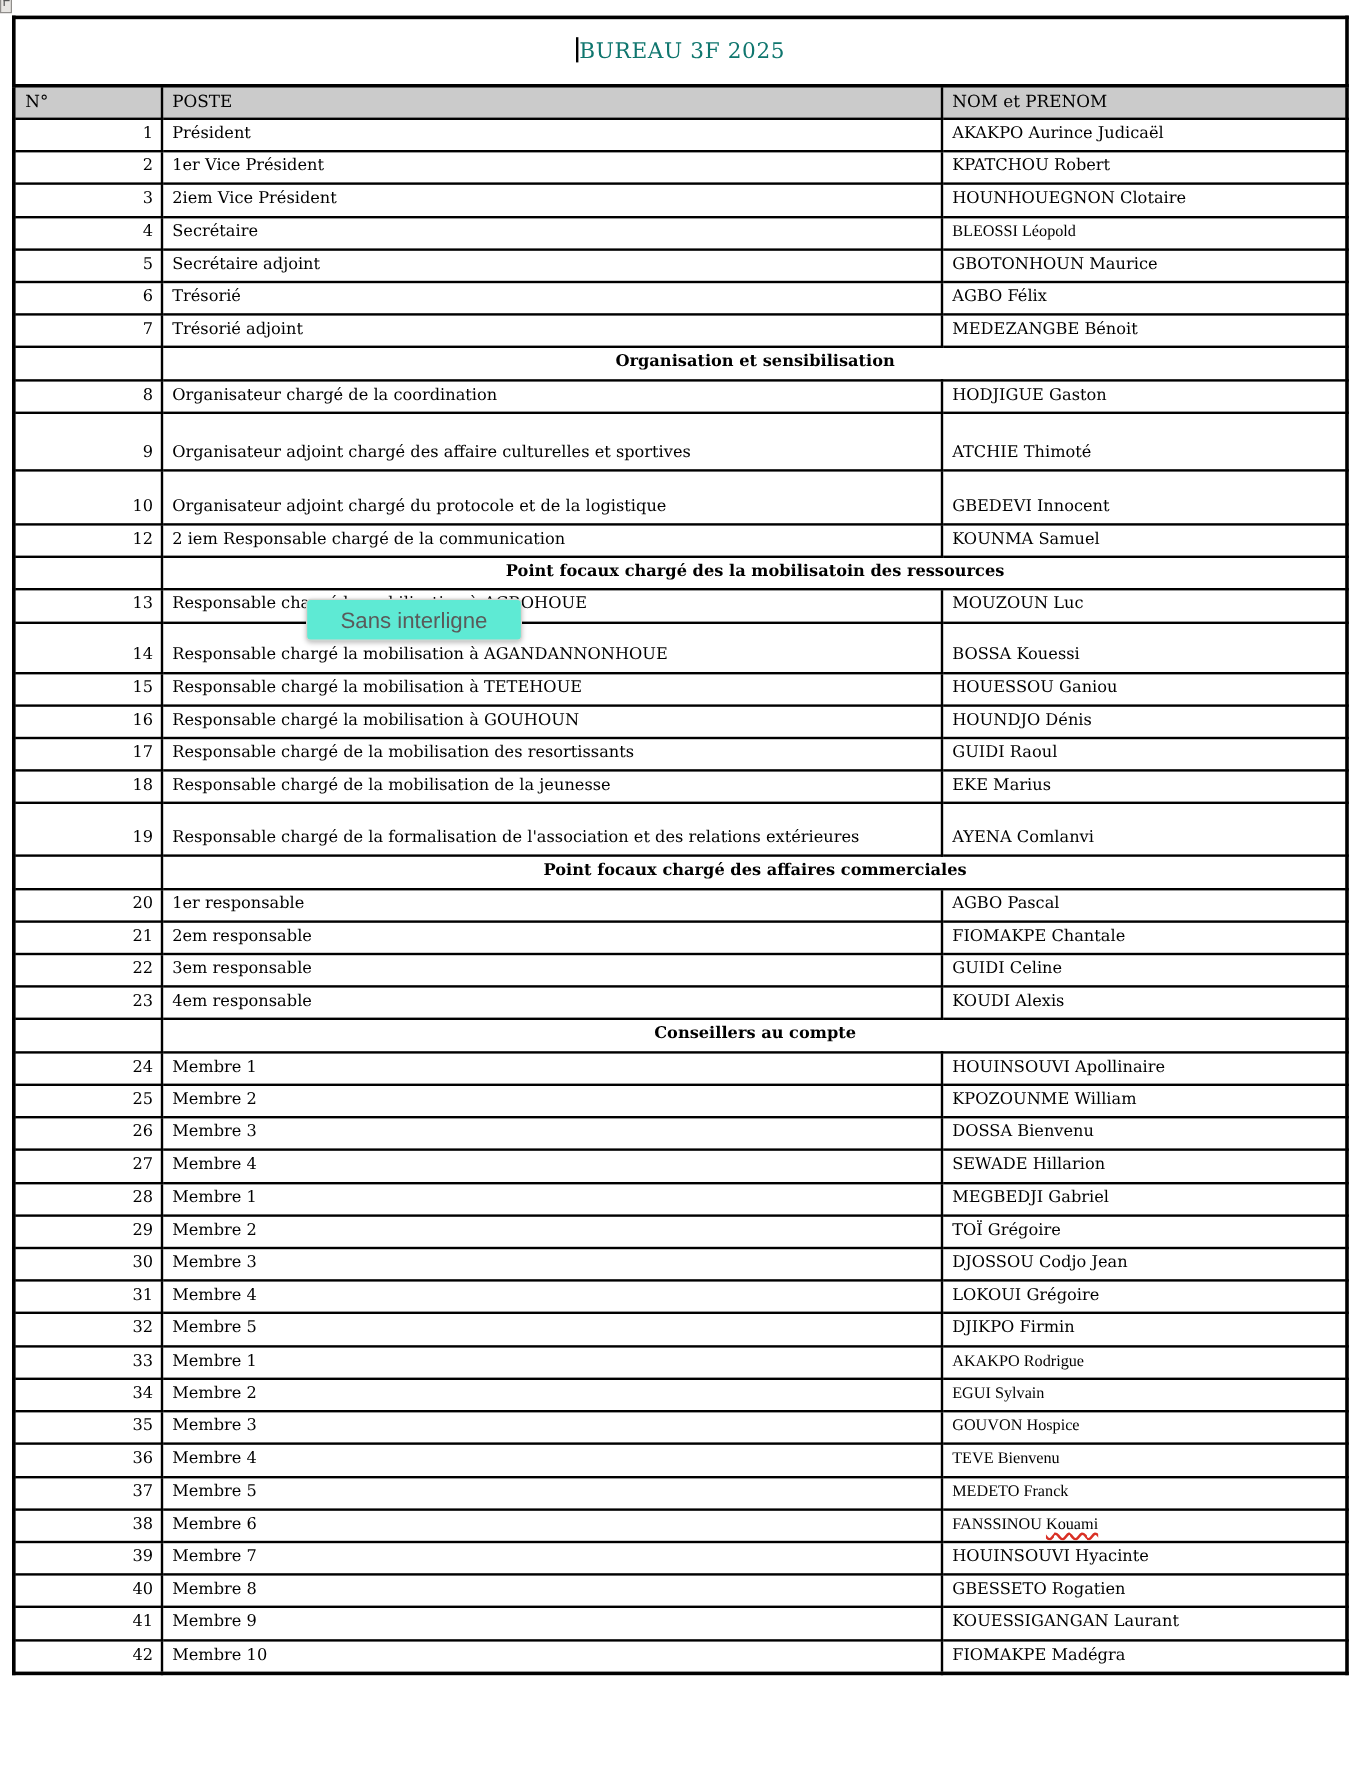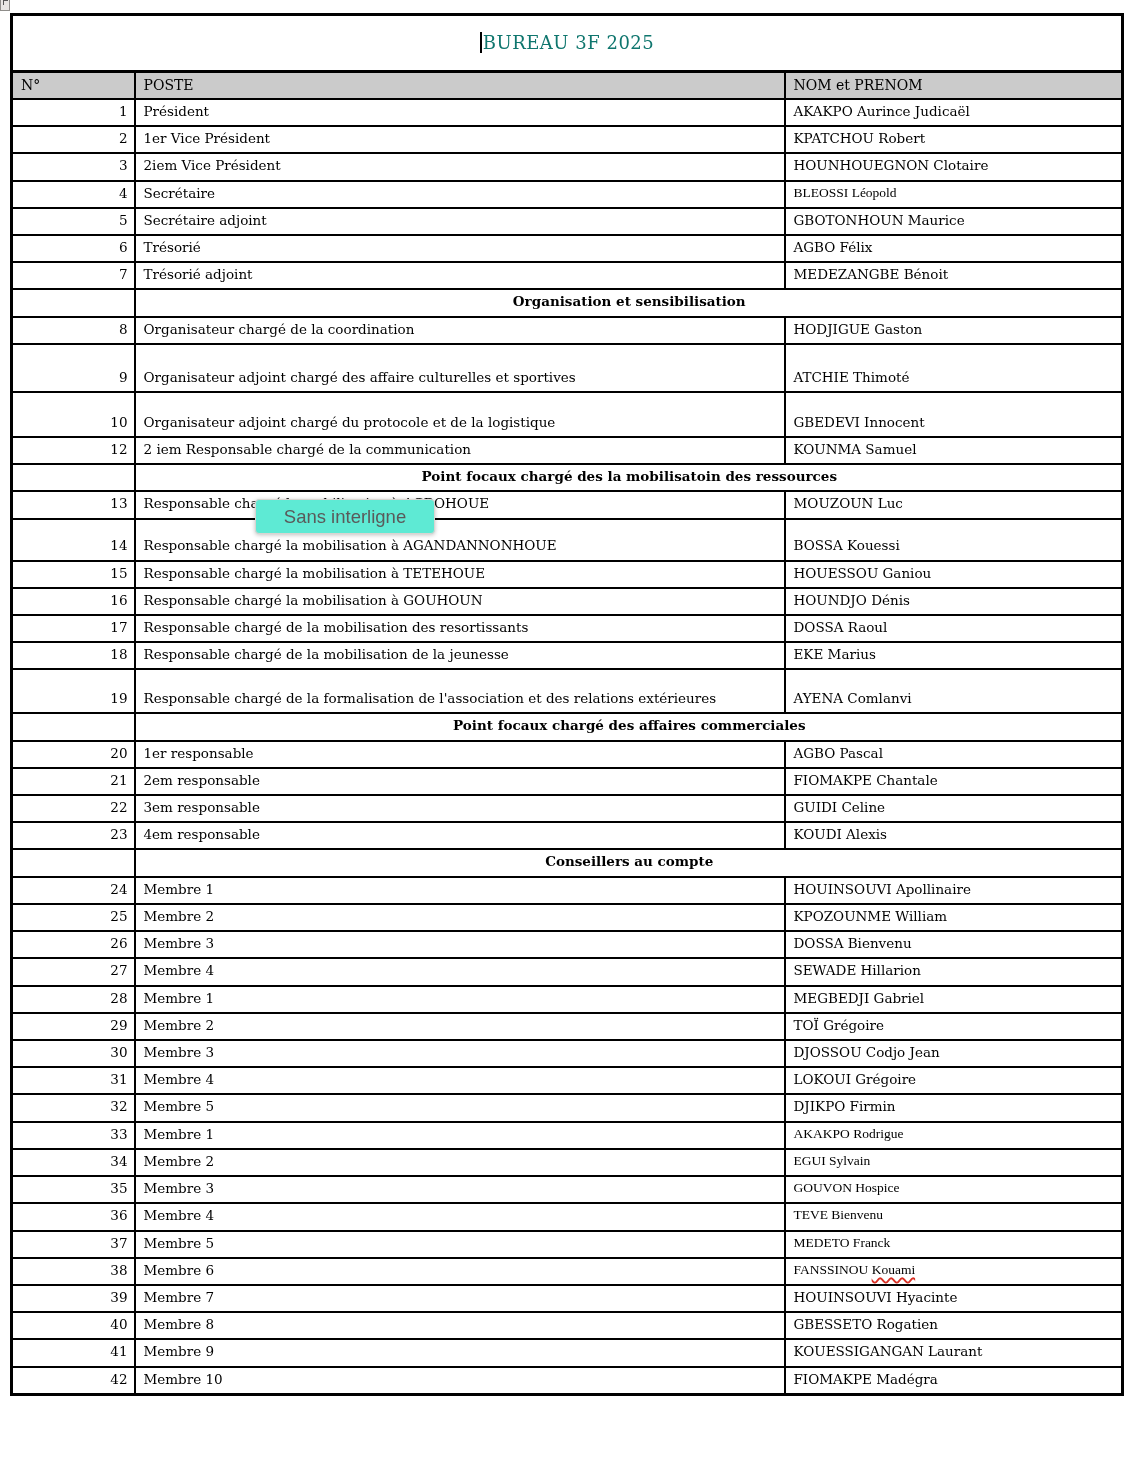--- a/index.html
+++ b/index.html
@@ -164,21 +164,21 @@
         <td class="c-nom">HOUESSOU Ganiou</td>
       </tr>
       <tr>
         <td class="c-num">16</td>
         <td class="c-poste">Responsable chargé la mobilisation à GOUHOUN</td>
         <td class="c-nom">HOUNDJO Dénis</td>
       </tr>
       <tr>
         <td class="c-num">17</td>
         <td class="c-poste">Responsable chargé de la mobilisation des resortissants</td>
-        <td class="c-nom">DOSSA Raoul</td>
+        <td class="c-nom">GUIDI Raoul</td>
       </tr>
       <tr>
         <td class="c-num">18</td>
         <td class="c-poste">Responsable chargé de la mobilisation de la jeunesse</td>
         <td class="c-nom">EKE Marius</td>
       </tr>
       <tr style="height: 44px;">
         <td class="c-num">19</td>
         <td class="c-poste">Responsable chargé de la formalisation de l'association et des relations extérieures</td>
         <td class="c-nom">AYENA Comlanvi</td>

